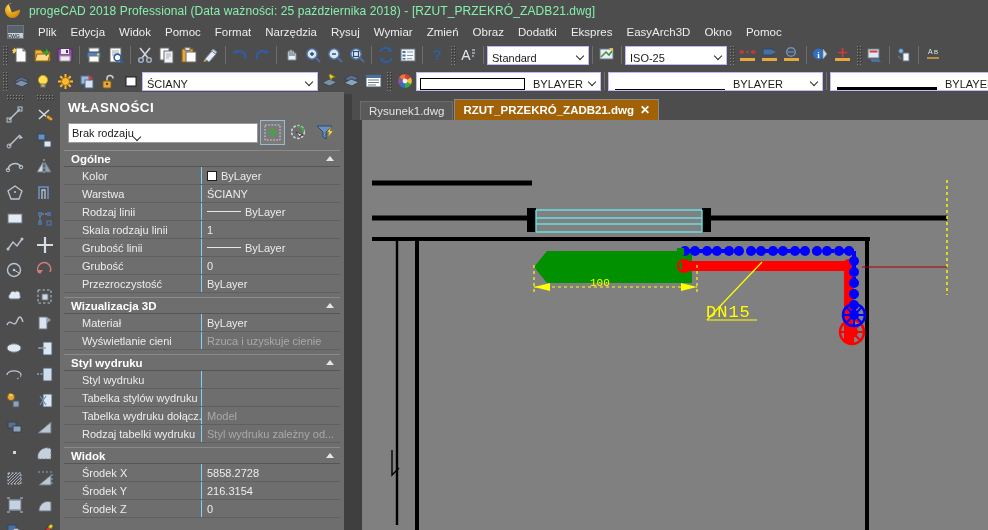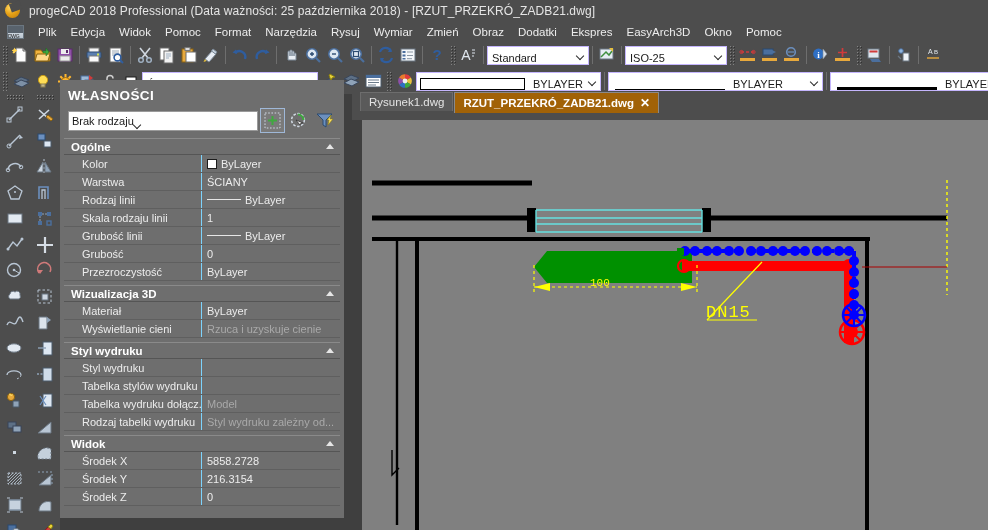--- a/index.html
+++ b/index.html
@@ -24,21 +24,21 @@
   .title-logo .ball {
     position: absolute; left: 2px; top: 1px; width: 15px; height: 15px;
     border-radius: 50%;
     background: radial-gradient(circle at 35% 30%, #ffd966 0%, #e8a317 45%, #b8770a 100%);
   }
   .title-logo .cut {
     position: absolute; left: 7px; top: 0px; width: 11px; height: 9px;
     background: #4d4d4d; transform: rotate(-20deg);
   }
   .title-text {
-    color: #e5e5e5; font-size: 12px; margin-left: 6px; white-space: nowrap;
+    color: #86efac; font-size: 12px; margin-left: 6px; white-space: nowrap;
     letter-spacing: 0.1px;
   }
 
   
   .menubar {
     position: absolute; left: 0; top: 21px; width: 988px; height: 21px;
     background: #4d4d4d;
     display: flex; align-items: center;
   }
   .menu-appicon {
@@ -125,21 +125,21 @@
     background-size: 3px 3px, 3px 3px;
     background-position: 0 0, 1px 1px;
   }
   .vbtn {
     width: 26px; height: 26px; flex: 0 0 auto;
     display: flex; align-items: center; justify-content: center; cursor: default;
   }
 
   
   .props {
-    position: absolute; left: 60px; top: 80px; width: 284px; height: 438px;
+    position: absolute; left: 60px; top: 92px; width: 284px; height: 438px;
     background: #6e6e6e;
   }
   .props-title {
     color: #ffffff; font-size: 13.5px; font-weight: bold; letter-spacing: .4px;
     padding: 8px 0 0 8px;
   }
   .props-selrow {
     display: flex; align-items: center; gap: 3px;
     padding: 6px 4px 6px 8px;
   }
@@ -180,21 +180,21 @@
     overflow: hidden; white-space: nowrap;
   }
   .row .v.dim { color: #a9a9a9; }
   .row .vswatch { width: 10px; height: 10px; background: #fff; border: 1px solid #1c1c1c; }
   .row .vline { width: 34px; height: 1px; background: #e6e6e6; }
   .grp-gap { height: 4px; }
 
   
   .tabstrip {
     position: absolute; left: 352px; top: 92px; width: 636px; height: 28px;
-    background: #4d4d4d; display: flex; padding-left: 8px;
+    background: #4d4d4d; display: flex; align-items: flex-end; padding-left: 8px;
   }
   .dtab {
     height: 19px; padding: 0 8px; margin-right: 1px;
     display: flex; align-items: center; gap: 6px;
     background: #5a5a5a; color: #e3e3e3; font-size: 11.5px;
     border: 1px solid #6d6d6d; border-bottom: none; cursor: default;
   }
   .dtab.active {
     background: #a16207; color: #ffffff; font-weight: bold; height: 21px;
     border-color: #8a8a8a;

